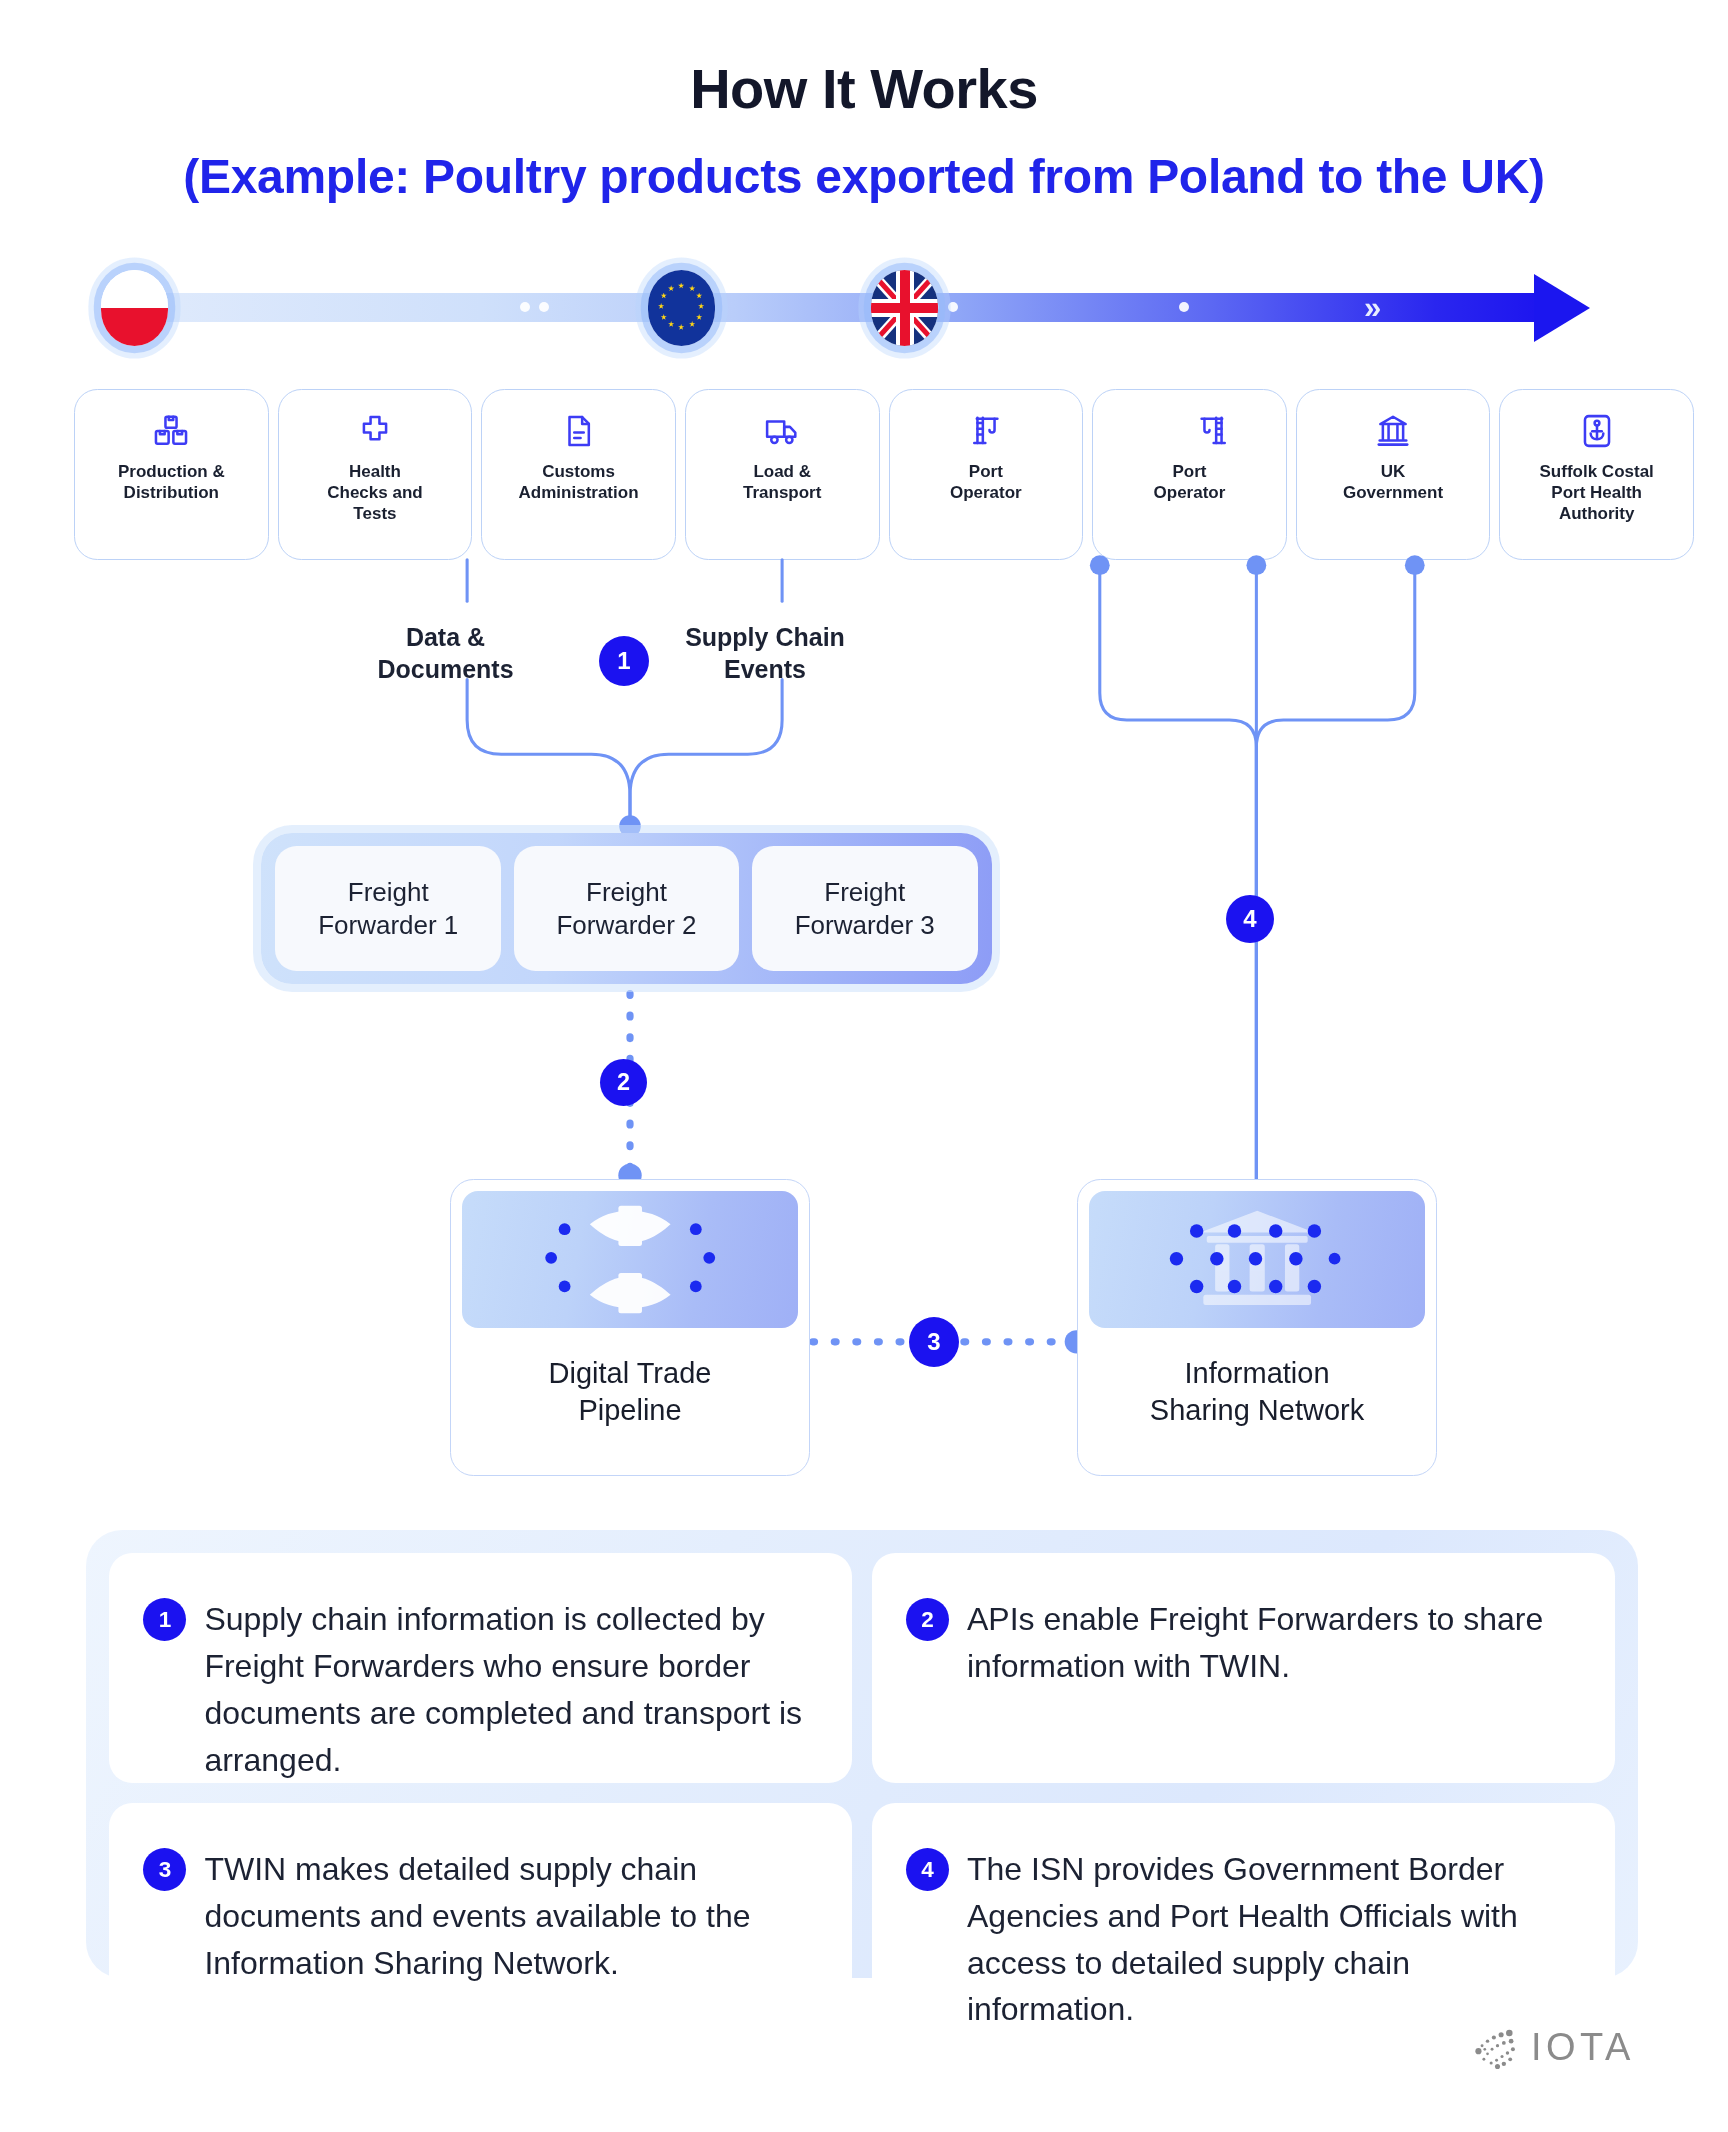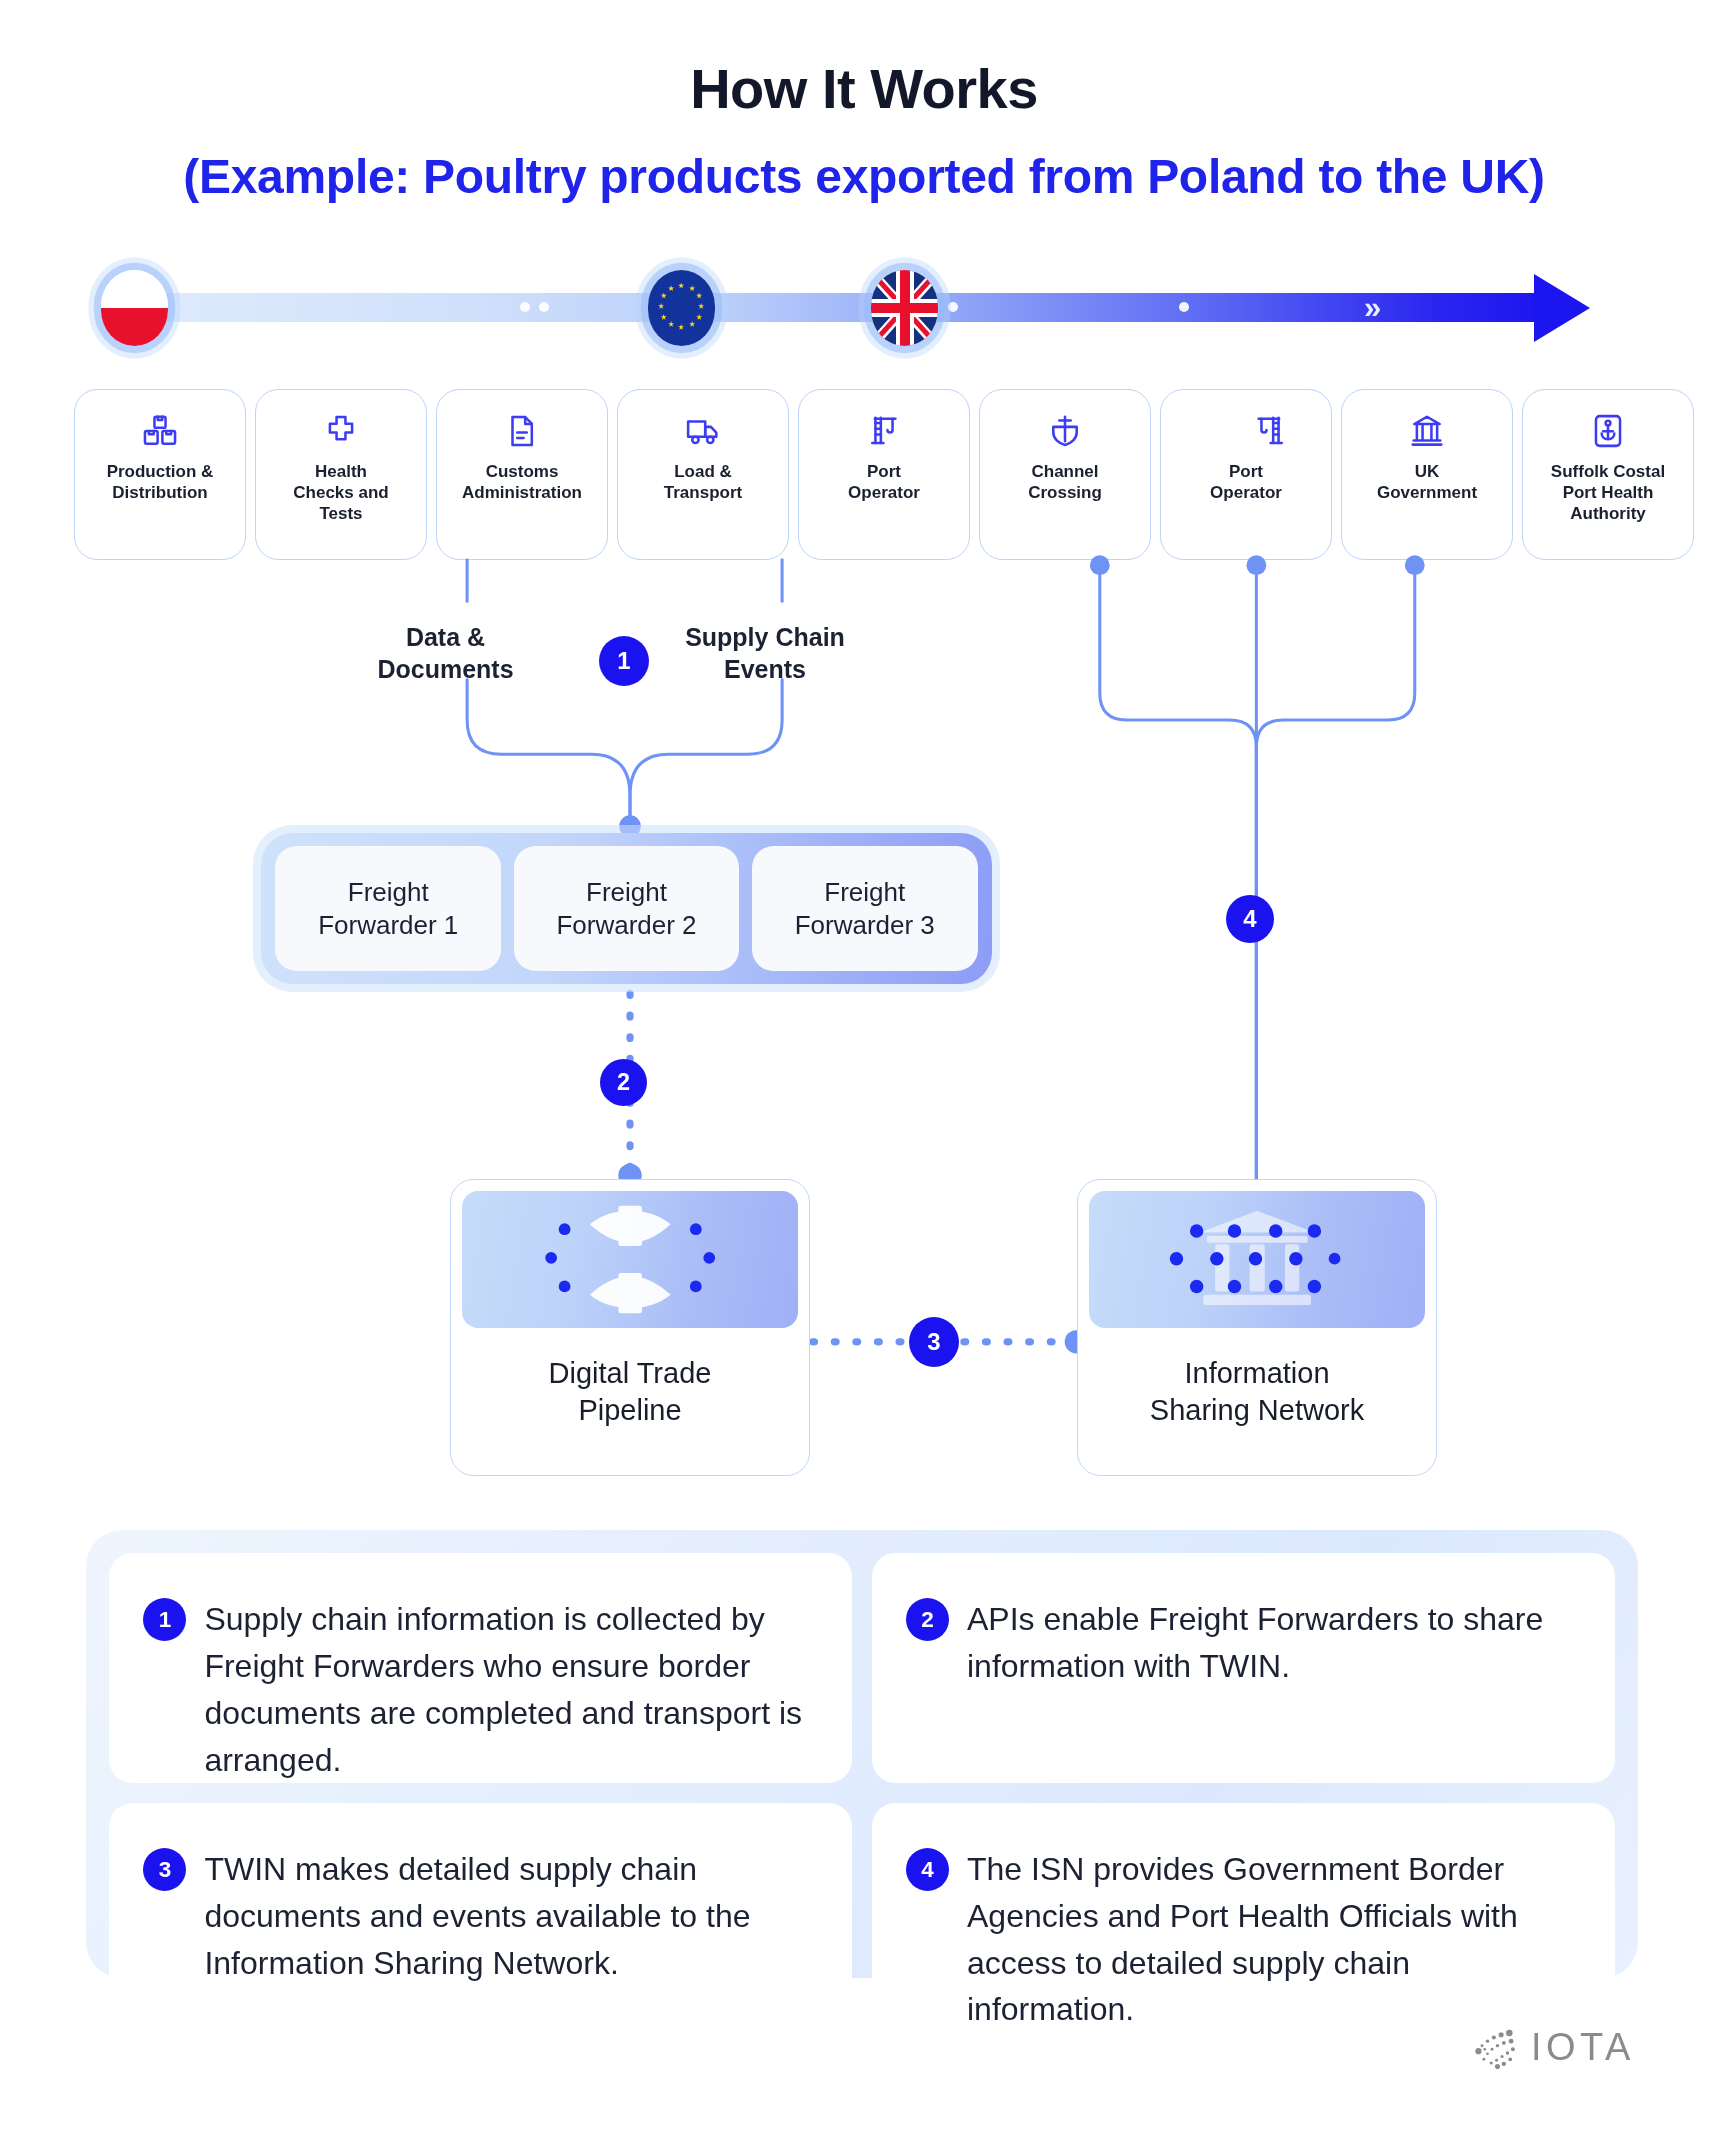--- a/index.html
+++ b/index.html
@@ -262,30 +262,20 @@
             <path d="M10 3.6v16"></path>
             <path d="M4.6 19.6h7"></path>
           <path d="M6.6 7h3.4M6.6 10.6h3.4M6.6 14.2h3.4"></path>
           <path d="M6.2 4.2h13v0"></path>
             <path d="M17.4 4.2v7.2a1.6 1.6 0 0 1-3.2 0"></path>
         </svg>
       </span>
       <span class="lbl">Port<br>Operator</span>
     </div>
 
-    <div class="card">
-      <span class="ico">
-        <svg viewBox="0 0 24 24" fill="none" stroke="#3d3cf5" stroke-width="1.6" stroke-linecap="round" stroke-linejoin="round">
-          <path d="M4.6 9.4h14.8v3.4c0 4-3.3 7-7.4 8-4.1-1-7.4-4-7.4-8z"></path>
-          <path d="M12 3v15.4"></path>
-            <path d="M8.4 5.4h7.2"></path>
-        </svg>
-      </span>
-      <span class="lbl">Channel<br>Crossing</span>
-    </div>
 
     <div class="card">
       <span class="ico">
         <svg viewBox="0 0 24 24" fill="none" stroke="#3d3cf5" stroke-width="1.6" stroke-linecap="round" stroke-linejoin="round" transform="scale(-1,1) translate(-24,0)">
           <path d="M6.6 3.6v16"></path>
             <path d="M10 3.6v16"></path>
             <path d="M4.6 19.6h7"></path>
           <path d="M6.6 7h3.4M6.6 10.6h3.4M6.6 14.2h3.4"></path>
           <path d="M6.2 4.2h13v0"></path>
             <path d="M17.4 4.2v7.2a1.6 1.6 0 0 1-3.2 0"></path>

